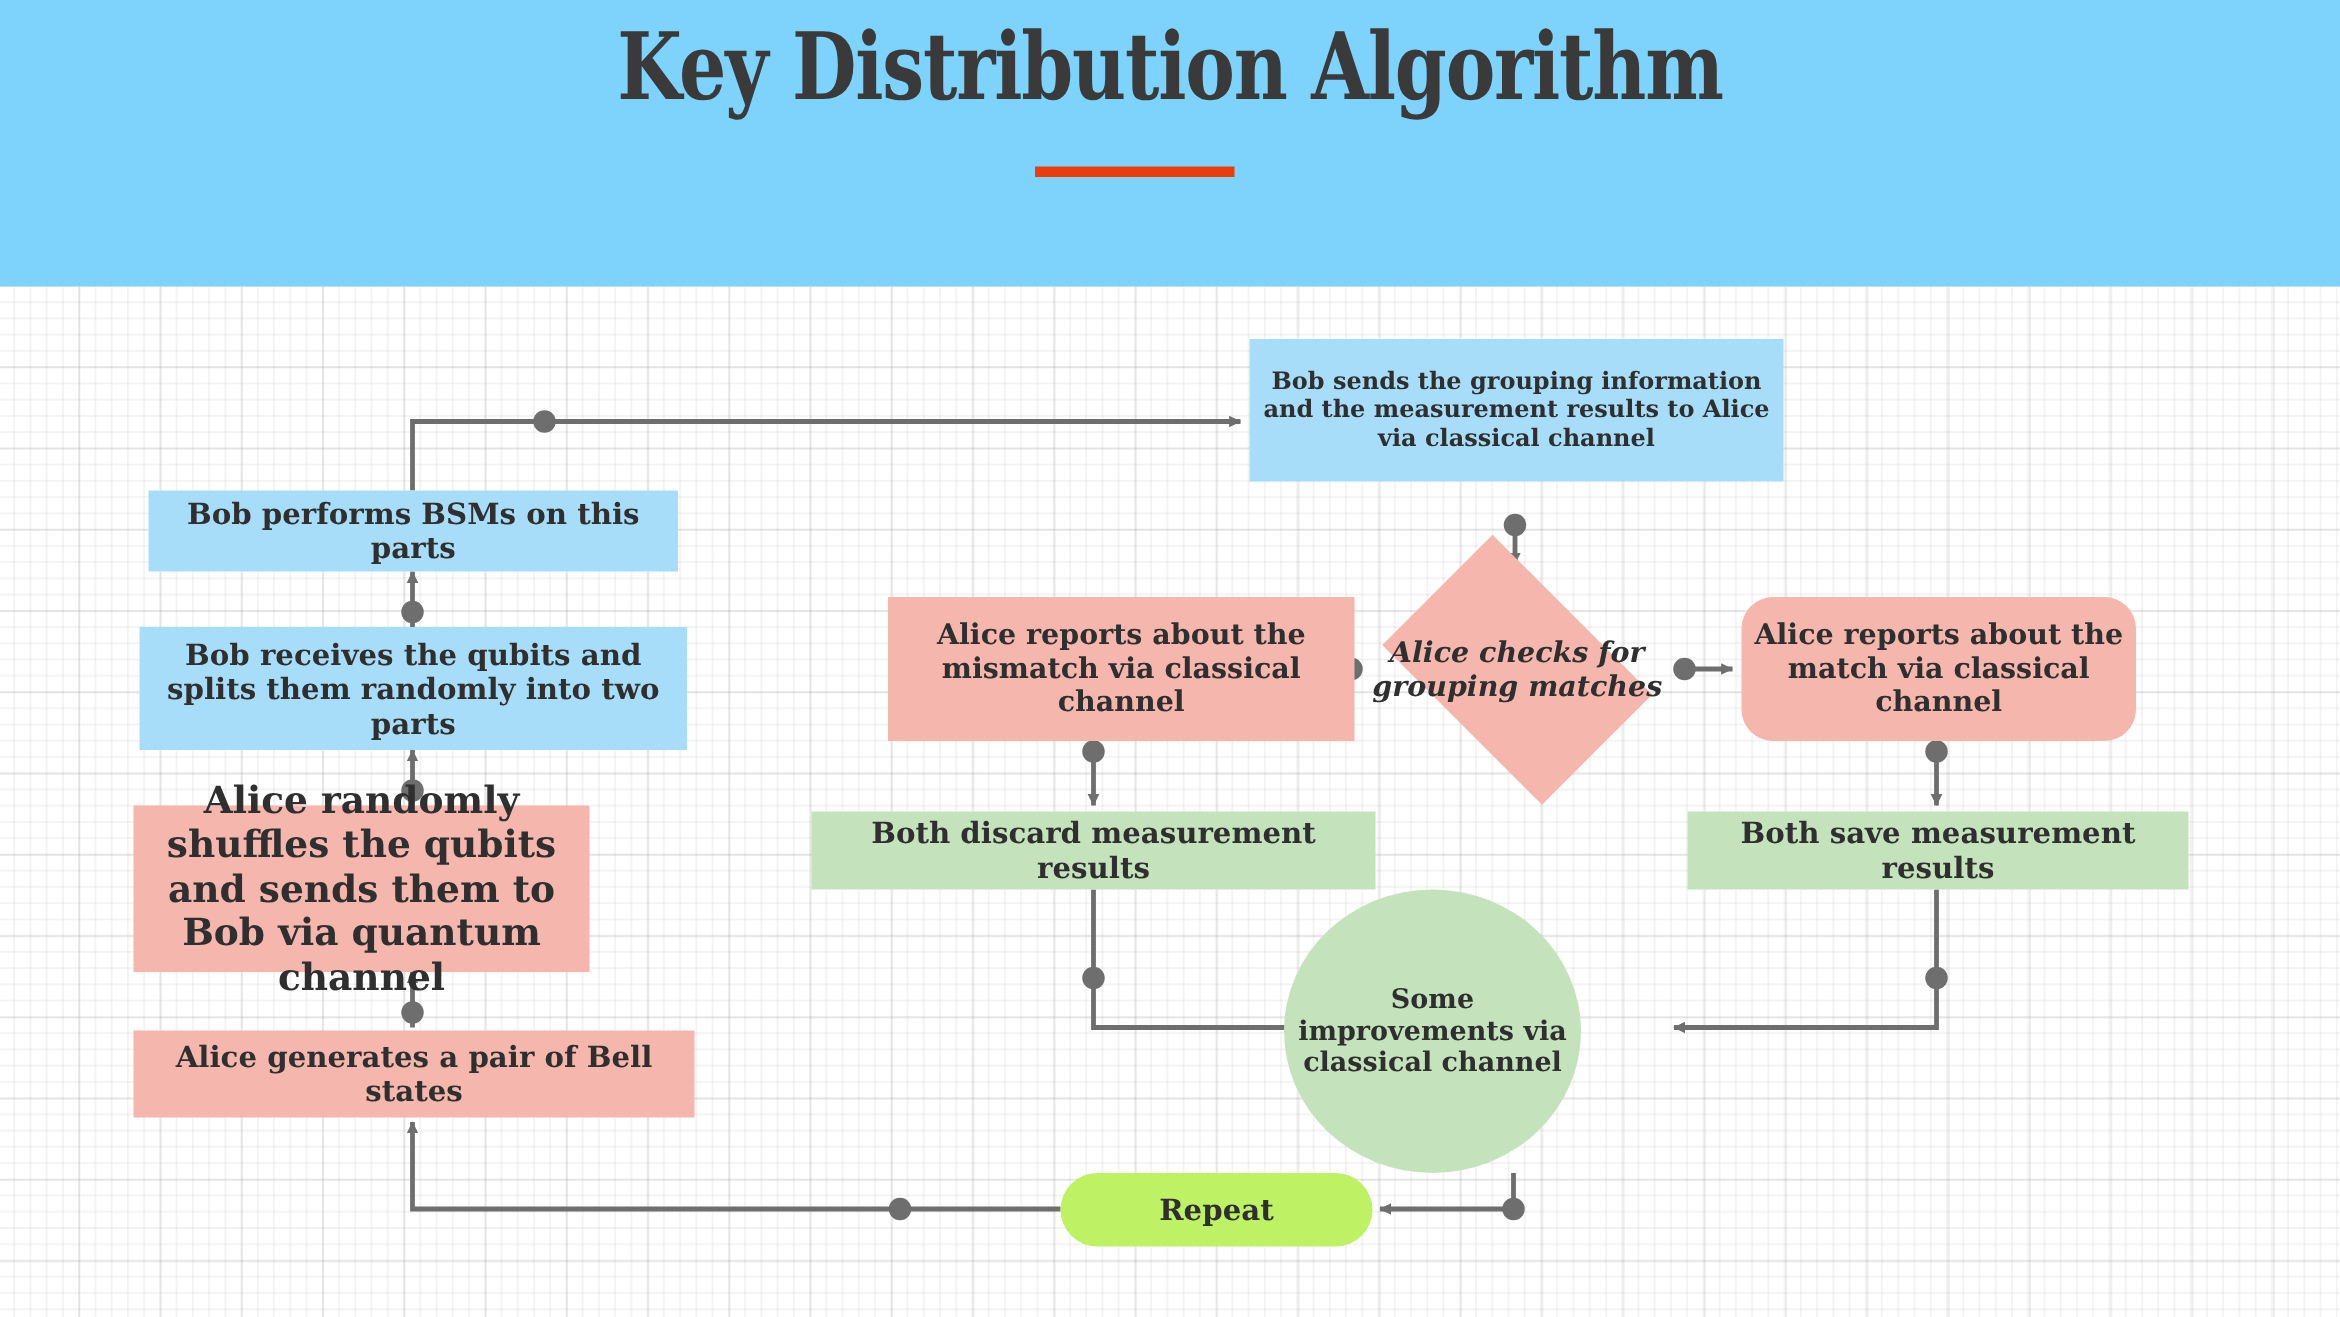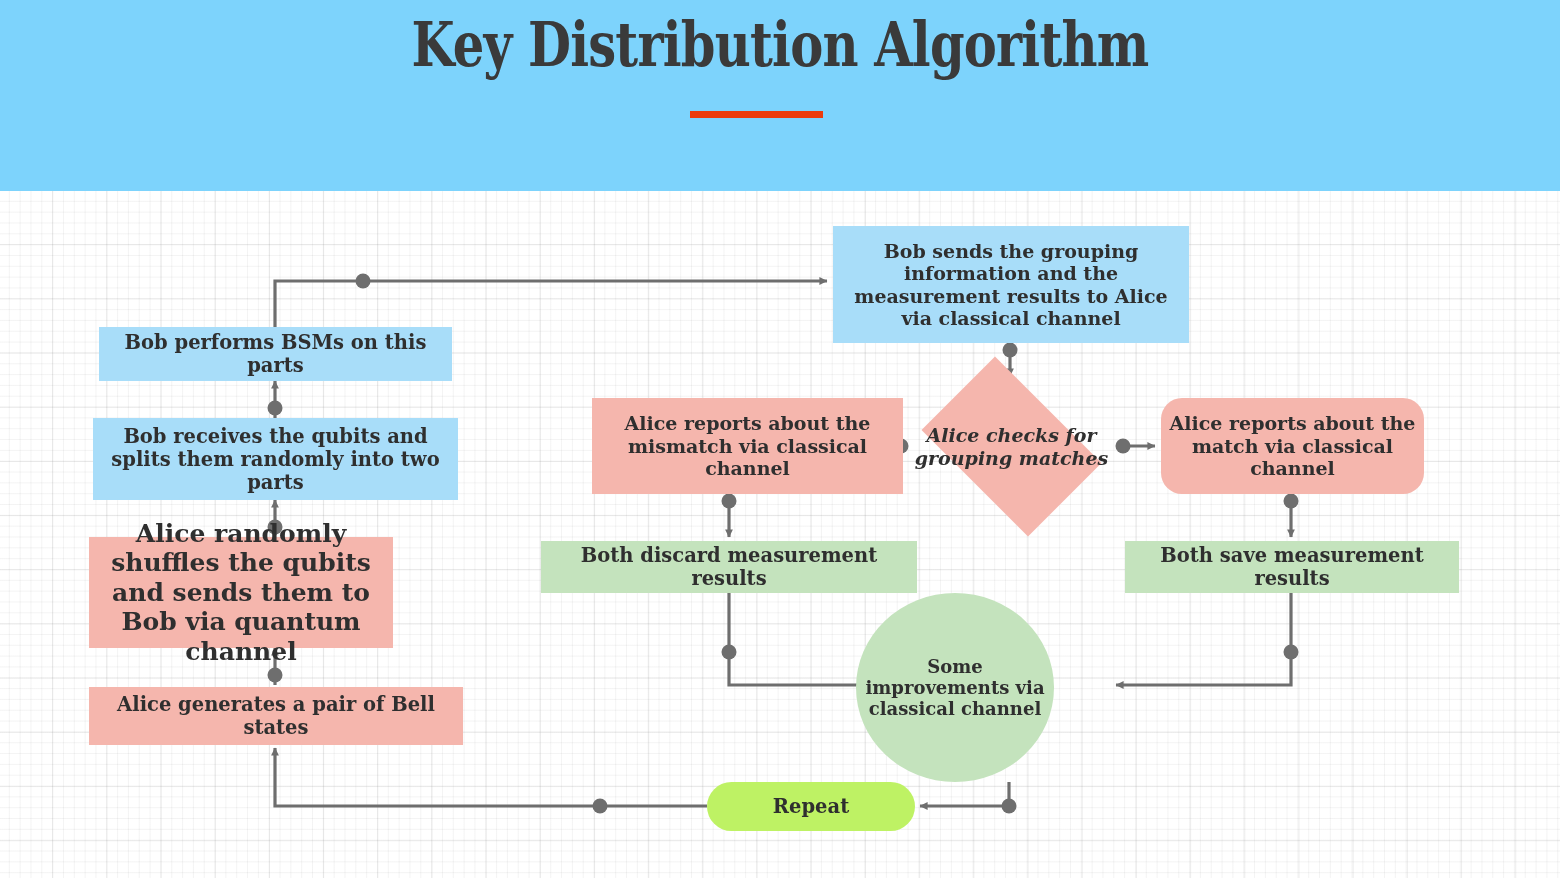--- a/index.html
+++ b/index.html
@@ -157,21 +157,21 @@
   </div>
 
   <div class="node salmon" style="left:89px;top:537px;width:304px;height:111px;font-size:25px;">
     <span>Alice randomly shuffles the qubits and sends them to Bob via quantum channel</span>
   </div>
 
   <div class="node salmon" style="left:89px;top:687px;width:374px;height:58px;font-size:19.5px;">
     <span>Alice generates a pair of Bell states</span>
   </div>
 
-  <div class="node blue" style="left:833px;top:226px;width:356px;height:117px;font-size:19px;">
+  <div class="node blue" style="left:833px;top:226px;width:356px;height:95px;font-size:16px;">
     <span>Bob sends the grouping information and the measurement results to Alice via classical channel</span>
   </div>
 
   <div class="node diamond" style="left:905px;top:373px;width:213px;height:147px;font-size:19px;font-style:italic;">
     <div class="dshape"></div>
     <span class="dlabel">Alice checks for grouping matches</span>
   </div>
 
   <div class="node salmon" style="left:592px;top:398px;width:311px;height:96px;font-size:19px;">
     <span>Alice reports about the mismatch via classical channel</span>

